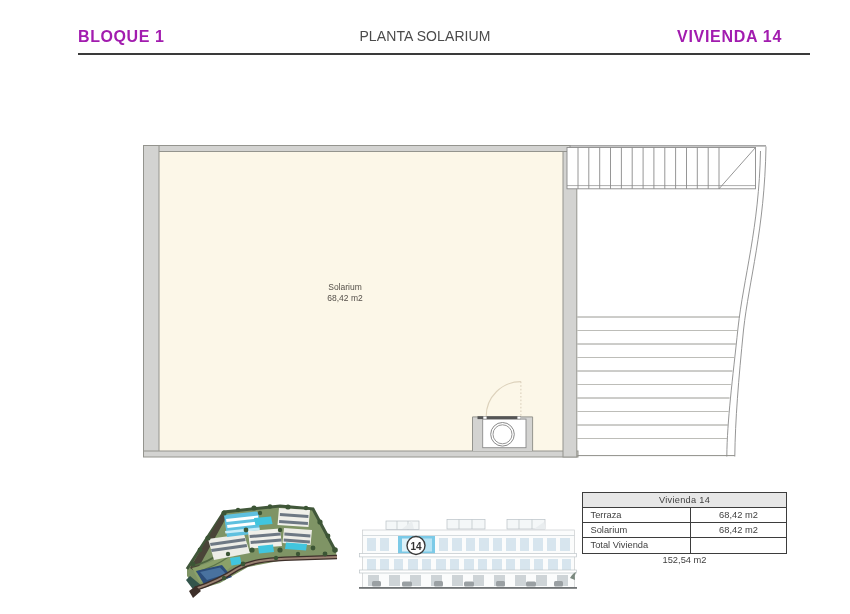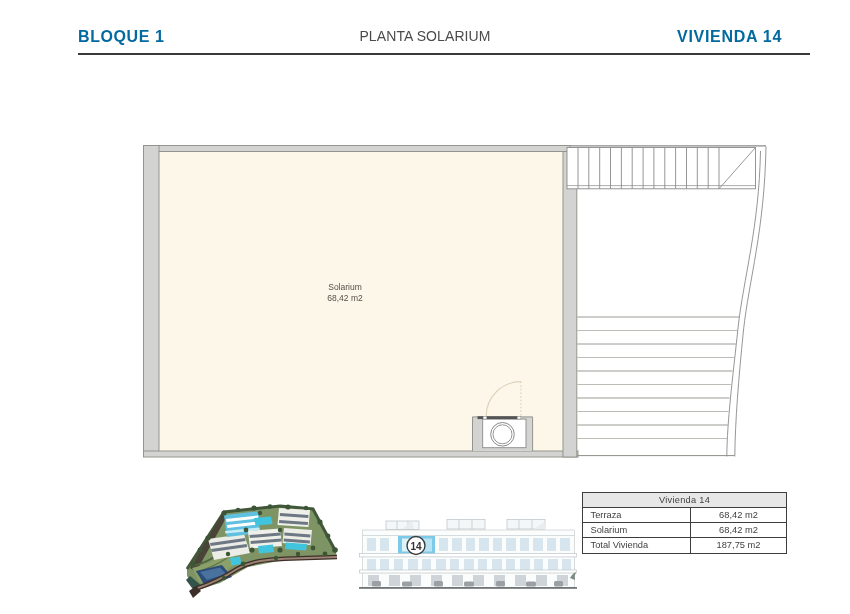--- a/index.html
+++ b/index.html
@@ -1,17 +1,17 @@
 <!DOCTYPE html>
 <html><head>
 <meta charset="utf-8">
 <style>
   html,body{margin:0;padding:0;width:850px;height:614px;background:#ffffff;overflow:hidden;}
   body{font-family:"Liberation Sans",sans-serif;position:relative;}
-  .hdr{position:absolute;color:#0369a1;}
+  .hdr{position:absolute;color:#a21caf;}
 </style>
 </head>
 <body>
 
 <div class="hdr" style="left:78px;top:27.8px;font-size:16px;font-weight:700;letter-spacing:0.6px;">BLOQUE 1</div>
 
 <div class="hdr" style="left:0;top:27.7px;width:850px;text-align:center;font-size:14px;font-weight:400;letter-spacing:0.1px;color:#4b4b4b;">PLANTA SOLARIUM</div>
 
 <div class="hdr" style="left:582px;top:27.8px;width:200px;text-align:right;font-size:16px;font-weight:700;letter-spacing:0.7px;">VIVIENDA 14</div>
 
@@ -273,17 +273,17 @@
     <div style="width:99.5px;border-right:1.2px solid #3d3d3d;padding-left:7.5px;line-height:14.8px;">Terraza</div>
     <div style="flex:1;text-align:center;line-height:14.8px;">68,42 m2</div>
   </div>
 
 
   <div style="height:14px;border-bottom:1.2px solid #3d3d3d;display:flex;">
     <div style="width:99.5px;border-right:1.2px solid #3d3d3d;padding-left:7.5px;line-height:14.8px;">Solarium</div>
     <div style="flex:1;text-align:center;line-height:14.8px;">68,42 m2</div>
   </div>
 
-  <div style="height:14.6px;display:flex;">
+  <div style="height:14.6px;display:flex;flex-direction:column;">
     <div style="width:99.5px;border-right:1.2px solid #3d3d3d;padding-left:7.5px;line-height:14.8px;">Total Vivienda</div>
-    <div style="flex:1;text-align:center;line-height:14.8px;">187,75 m2</div>
+    <div style="flex:1;text-align:center;line-height:14.8px;">152,54 m2</div>
   </div>
 </div>
 
 </body></html>

